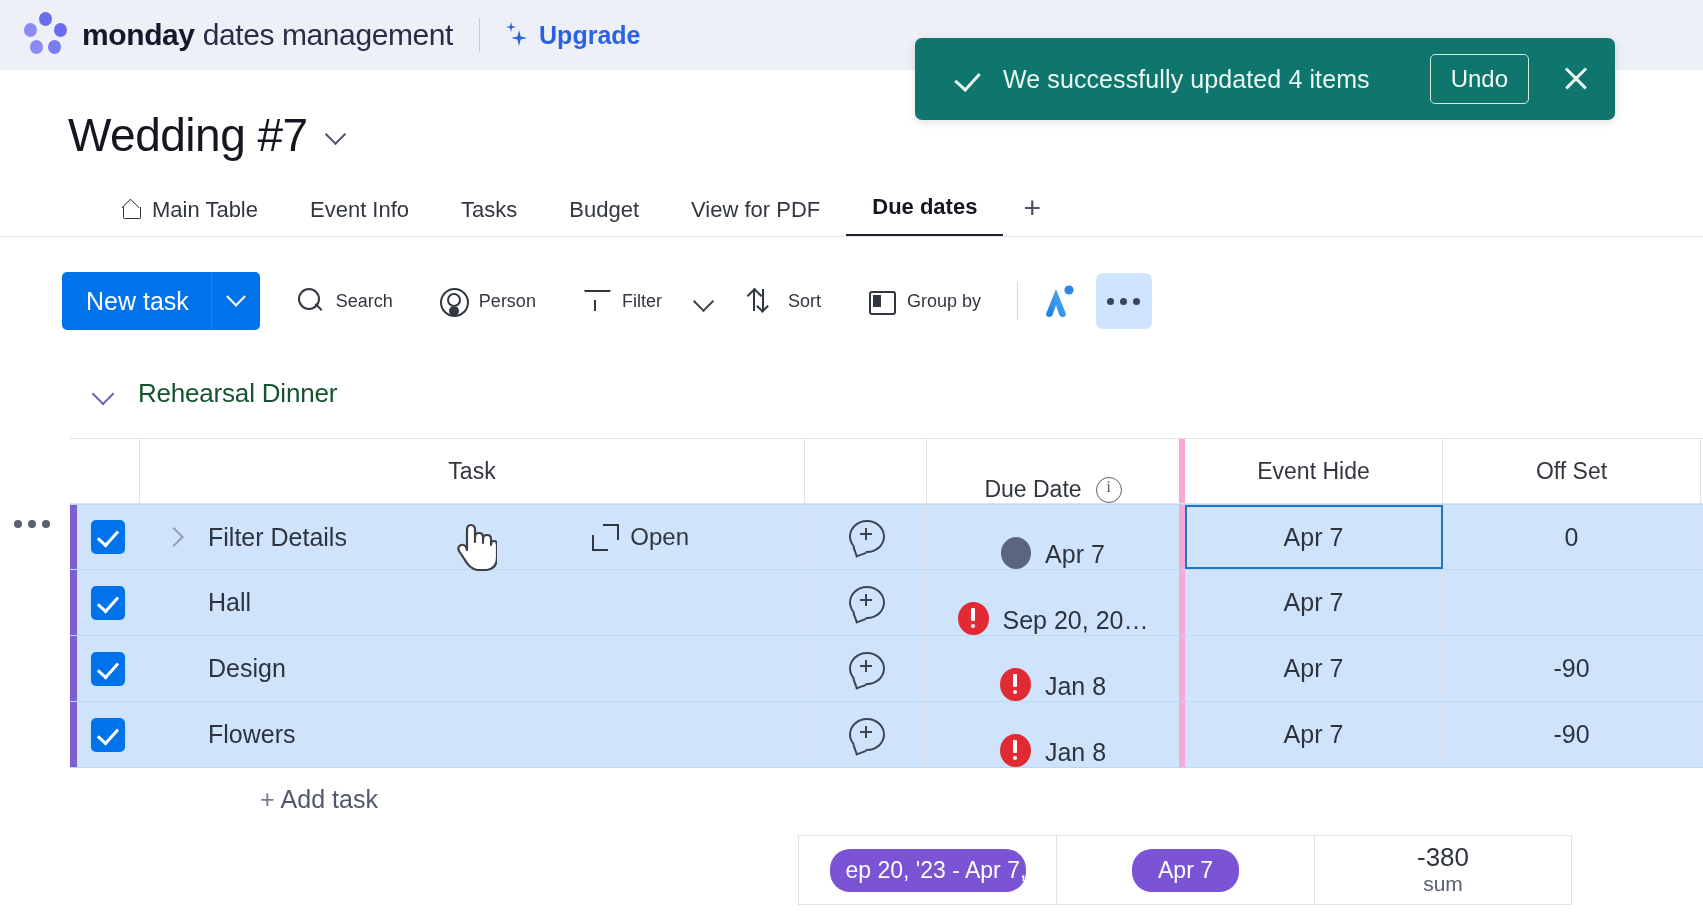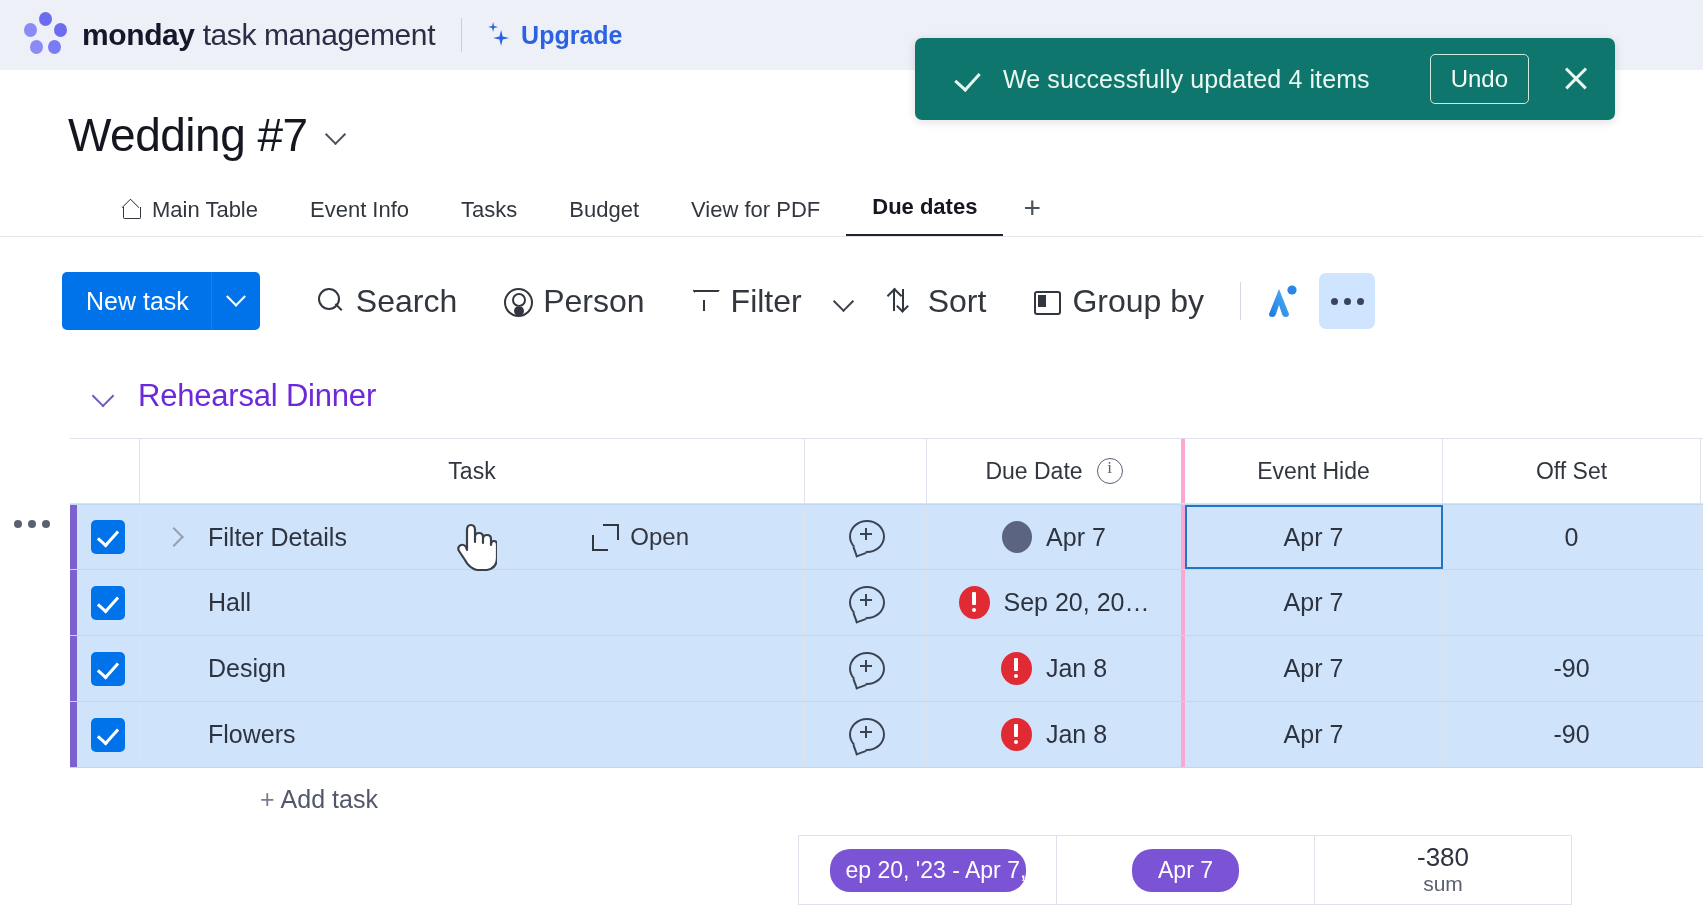--- a/index.html
+++ b/index.html
@@ -90,32 +90,32 @@
     border:1.8px solid #32373f; border-right:none; border-bottom:none;
     transform:rotate(45deg); border-radius:2px 0 0 0;
   }
   .tab-plus { font-size:30px; color:#4b5160; padding:0 20px 12px; cursor:pointer; }
   .tabs-rule { position:absolute; left:0; top:236px; width:1703px; height:1px; background:#e2e4ea; }
 
   
   .toolbar { position:absolute; left:62px; top:272px; display:flex; align-items:center; height:58px; gap:0; }
   .newtask {
     display:flex; align-items:center; height:58px; border-radius:5px; overflow:hidden;
-    background:#0073ea; cursor:pointer; margin-right:40px;
+    background:#0073ea; cursor:pointer; margin-right:20px;
   }
   .newtask .lbl { color:#fff; font-size:25px; padding:0 22px 0 24px; font-weight:400; }
   .newtask .sep { width:1px; height:58px; background:#1a81ee; }
   .newtask .car { width:48px; display:flex; align-items:center; justify-content:center; }
   .newtask .car:after {
     content:""; width:12px; height:12px; border:solid #fff; border-width:0 2.6px 2.6px 0;
     transform:rotate(45deg) translate(-3px,-3px);
   }
   .tb-item {
     display:flex; align-items:center; gap:12px; height:48px; padding:0 16px;
-    font-size:32px; color:#32373f; cursor:pointer; border-radius:5px; margin-right:14px; white-space:nowrap;
+    font-size:18px; color:#32373f; cursor:pointer; border-radius:5px; margin-right:14px; white-space:nowrap;
   }
   .tb-item.hl { background:#cce5ff; }
   .tb-caret { width:26px; height:26px; position:relative; cursor:pointer; margin-right:14px; }
   .tb-caret:after {
     content:""; position:absolute; left:4px; top:6px; width:13px; height:13px;
     border:solid #3c414c; border-width:0 2.4px 2.4px 0; transform:rotate(45deg);
   }
   .ico { width:28px; height:28px; position:relative; flex:0 0 auto; }
   
   .ico-search:before { content:""; position:absolute; left:2px; top:1px; width:18px; height:18px; border:2.2px solid #32373f; border-radius:50%; }
@@ -155,31 +155,31 @@
   }
   .more-btn i { width:7px; height:7px; border-radius:50%; background:#39435c; display:block; }
 
   
   .group-hd { position:absolute; left:92px; top:378px; display:flex; align-items:center; gap:20px; }
   .group-chev { width:26px; height:26px; position:relative; cursor:pointer; }
   .group-chev:after {
     content:""; position:absolute; left:3px; top:5px; width:14px; height:14px;
     border:solid #6c5ec0; border-width:0 2.8px 2.8px 0; transform:rotate(45deg);
   }
-  .group-name { font-size:31px; color:#6d28d9; letter-spacing:-0.2px; }
+  .group-name { font-size:26px; color:#14532d; letter-spacing:-0.2px; }
 
   
   .tbl { position:absolute; left:70px; top:438px; width:1700px; }
   .row { display:flex; height:66px; align-items:stretch; }
   .accent { width:7px; background:#7e5fd0; flex:0 0 auto; }
   .accent.blank { background:transparent; }
   .c-chk   { width:63px; flex:0 0 auto; display:flex; align-items:center; justify-content:center; border-right:1px solid #dfe2ea; }
   .c-task  { width:665px; flex:0 0 auto; display:flex; align-items:center; border-right:1px solid #dfe2ea; position:relative; }
   .c-chat  { width:122px; flex:0 0 auto; display:flex; align-items:center; justify-content:center; border-right:1px solid #dfe2ea; }
-  .c-due   { width:258px; flex:0 0 auto; display:flex; align-items:center; justify-content:center; gap:14px; border-right:4px solid #f9a8d4; }
+  .c-due   { width:258px; flex:0 0 auto; display:flex; align-items:flex-end; justify-content:center; gap:14px; border-right:6px solid #f9a8d4; }
   .c-event { width:258px; flex:0 0 auto; display:flex; align-items:center; justify-content:center; border-right:1px solid #dfe2ea; }
   .c-off   { width:258px; flex:0 0 auto; display:flex; align-items:center; justify-content:center; border-right:1px solid #dfe2ea; }
   .c-add   { width:120px; flex:0 0 auto; display:flex; align-items:center; justify-content:center; }
 
   .hdr { background:#fff; border-top:1px solid #dfe2ea; border-bottom:1px solid #dfe2ea; color:#32373f; font-size:23px; }
   .hdr .c-chk { border-right:1px solid #dfe2ea; }
   .hdr .c-task { justify-content:center; }
   .info-i { width:26px; height:26px; border:1.8px solid #5b6171; border-radius:50%; position:relative; flex:0 0 auto; }
   .info-i:after { content:"i"; position:absolute; left:0; right:0; top:-1px; text-align:center; font-size:17px; color:#5b6171; font-family:"Liberation Serif", serif; }
 
@@ -263,21 +263,21 @@
   <div class="topbar">
     <div class="logo-dots">
       <i class="d1"></i>
         <i class="d2"></i>
         <i class="d3"></i>
         <i class="d4"></i>
         <i class="d5"></i>
     </div>
     <div class="brand">
       <b>monday</b>
-      <span class="light">task management</span>
+      <span class="light">dates management</span>
     </div>
     <div class="vdiv"></div>
     <div class="upgrade">
       <span class="spark">
           <b></b>
           <i></i>
         </span>
       <span>Upgrade</span>
     </div>
   </div>

